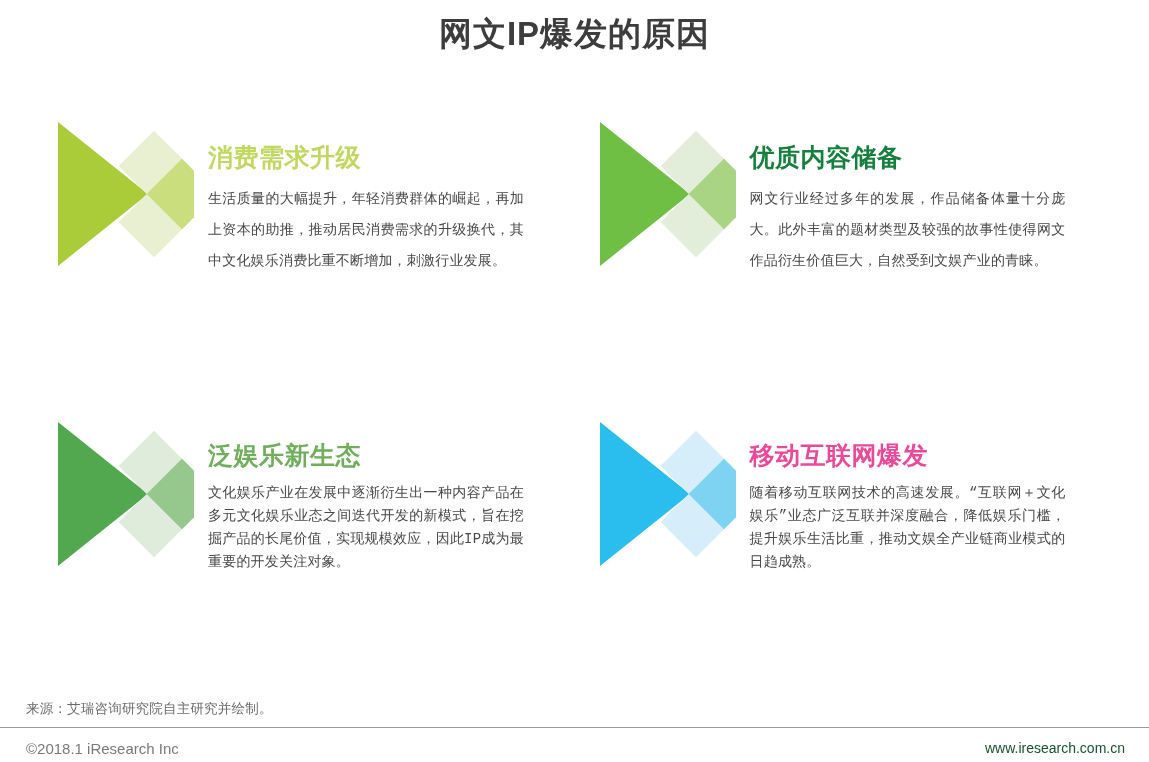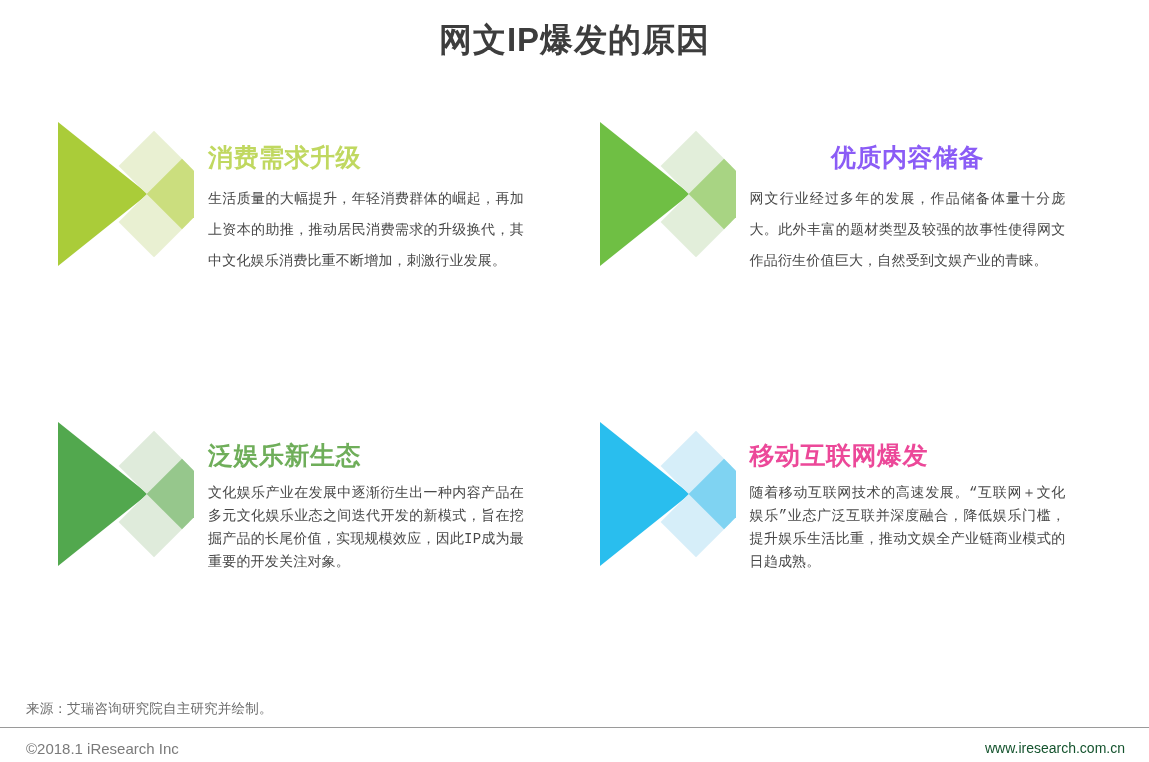--- a/index.html
+++ b/index.html
@@ -16,21 +16,21 @@
     position: relative;
     width: 1149px;
     height: 762px;
     background: #ffffff;
   }
 
   
   .title-bar {
     width: 100%;
     text-align: center;
-    padding-top: 14px;
+    padding-top: 8px;
     height: 72px;
   }
   .page-title {
     font-size: 33px;
     font-weight: bold;
     color: #3d3d3d;
     letter-spacing: 1px;
     line-height: 52px;
   }
 
@@ -151,21 +151,21 @@
     <div class="card">
       <div class="icon-wrap">
         <svg viewBox="0 0 142 160" xmlns="http://www.w3.org/2000/svg">
           <polygon points="6,8 6,152 96,80" fill="#6FBF44"></polygon>
           <rect x="77" y="27" width="50" height="50" transform="rotate(45 102 52)" fill="#E2EEDA"></rect>
           <rect x="77" y="83" width="50" height="50" transform="rotate(45 102 108)" fill="#E2EEDA"></rect>
           <rect x="105" y="55" width="50" height="50" transform="rotate(45 130 80)" fill="#A8D483"></rect>
         </svg>
       </div>
       <div class="card-text">
-        <div class="card-heading" style="color: #8b5cf6; text-align: center;">优质内容储备</div>
+        <div class="card-heading" style="color: #15803d;">优质内容储备</div>
         <div class="card-body">网文行业经过多年的发展，作品储备体量十分庞大。此外丰富的题材类型及较强的故事性使得网文作品衍生价值巨大，自然受到文娱产业的青睐。</div>
       </div>
     </div>
 
     <div class="card row2">
       <div class="icon-wrap">
         <svg viewBox="0 0 142 160" xmlns="http://www.w3.org/2000/svg">
           <polygon points="6,8 6,152 96,80" fill="#52A84E"></polygon>
           <rect x="77" y="27" width="50" height="50" transform="rotate(45 102 52)" fill="#DFEBDB"></rect>
           <rect x="77" y="83" width="50" height="50" transform="rotate(45 102 108)" fill="#DFEBDB"></rect>

